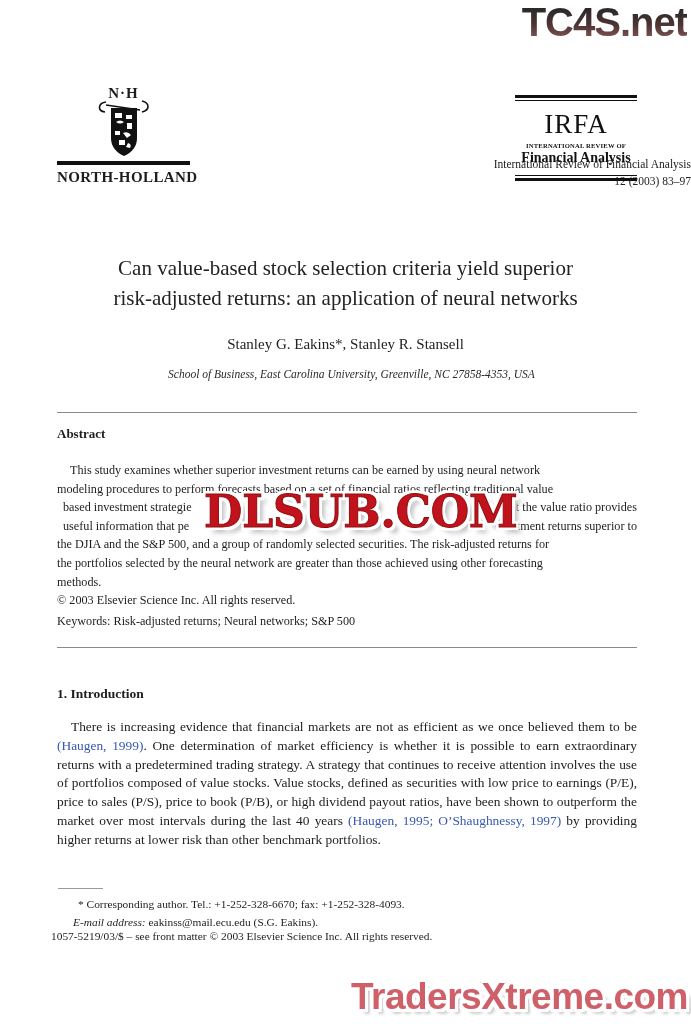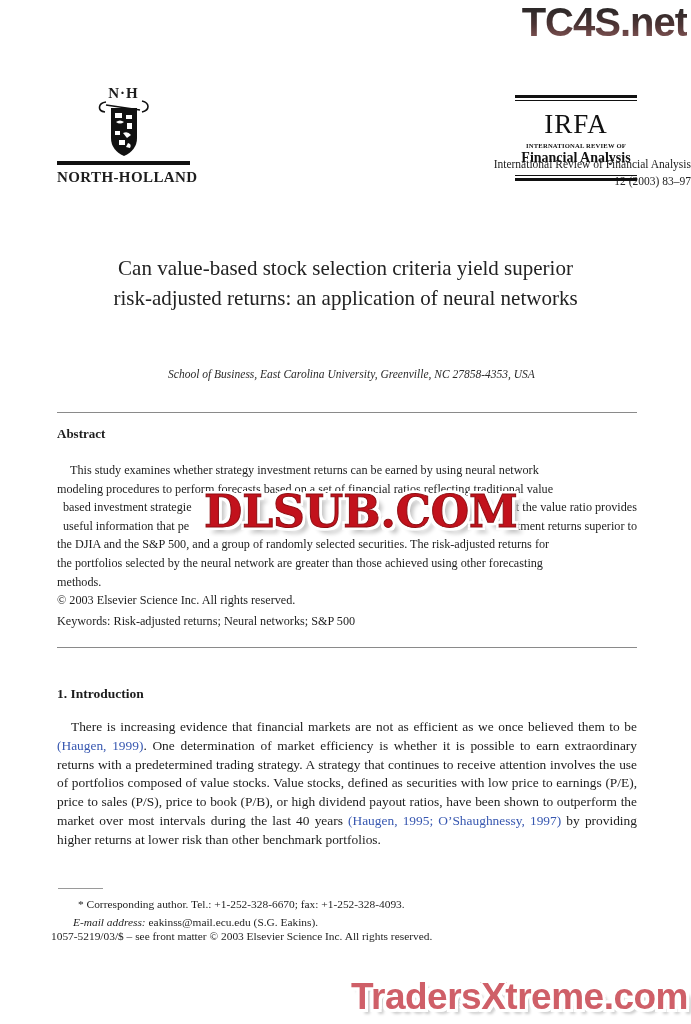--- a/index.html
+++ b/index.html
@@ -127,27 +127,28 @@
     <div class="irfa-sub">INTERNATIONAL REVIEW OF</div>
     <div class="irfa-name">Financial Analysis</div>
     <div class="rule-thin-b"></div>
     <div class="rule-thick-b"></div>
   </div>
 
   <div class="title">
     <div>Can value-based stock selection criteria yield superior</div>
     <div>risk-adjusted returns: an application of neural networks</div>
   </div>
+  <div class="authors">Stanley G. Eakins*, Stanley R. Stansell</div>
   <div class="affiliation">School of Business, East Carolina University, Greenville, NC 27858-4353, USA</div>
 
   <div class="hrule hrule1"></div>
 
   <div class="abs-heading">Abstract</div>
   <div class="abstract">
-    <div class="abs-line indent">This study examines whether strategy investment returns can be earned by using neural network</div>
+    <div class="abs-line indent">This study examines whether superior investment returns can be earned by using neural network</div>
     <div class="abs-line">modeling procedures to perform forecasts based on a set of financial ratios reflecting traditional value</div>
     <div class="abs-line frag">
       <span>based investment strategie</span>
       <span>hat the value ratio provides</span>
     </div>
     <div class="abs-line frag">
       <span>useful information that pe</span>
       <span>estment returns superior to</span>
     </div>
     <div class="abs-line">the DJIA and the S&amp;P 500, and a group of randomly selected securities. The risk-adjusted returns for</div>

